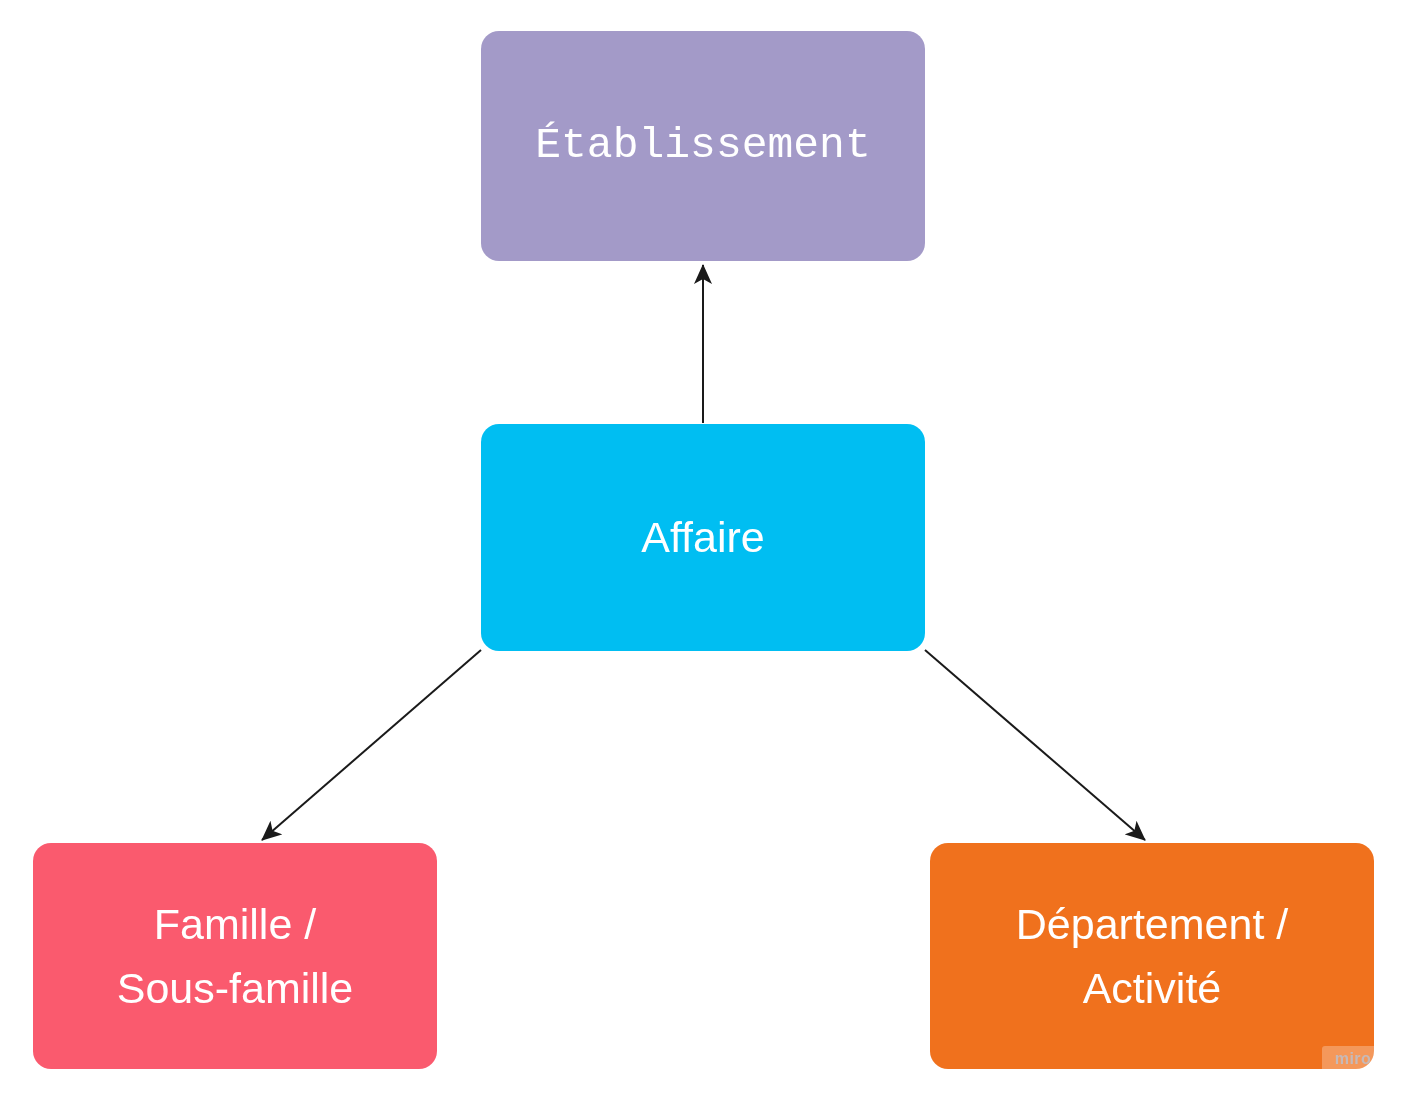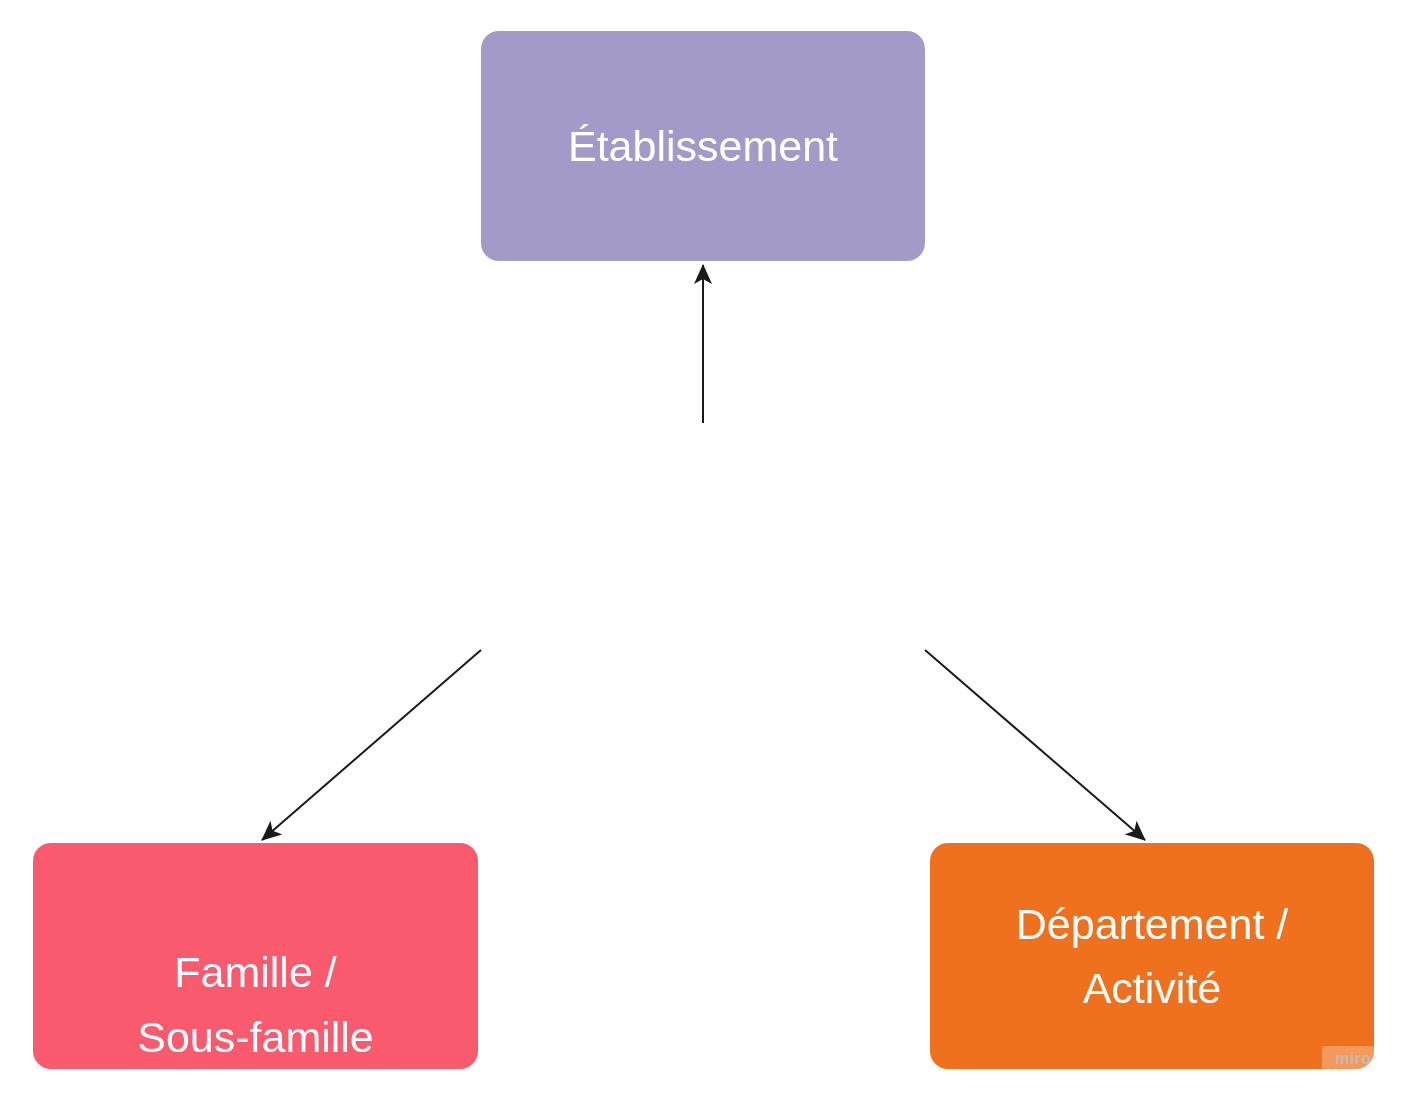--- a/index.html
+++ b/index.html
@@ -29,23 +29,23 @@
     display: flex;
     align-items: center;
     justify-content: center;
     text-align: center;
     color: #ffffff;
     font-size: 43px;
     line-height: 1.5;
     white-space: pre-line;
     cursor: default;
   }
-  .node-etablissement { left: 481px; top: 31px;  width: 444px; height: 230px; }
+  .node-etablissement { left: 481px; top: 31px;  width: 444px; height: 230px; font-family: Liberation Mono, monospace; }
   .node-affaire       { left: 481px; top: 424px; width: 444px; height: 227px; }
-  .node-famille       { left: 33px;  top: 843px; width: 445px; height: 226px; align-items: flex-end; }
+  .node-famille       { left: 33px;  top: 843px; width: 404px; height: 226px; }
   .node-departement   { left: 930px; top: 843px; width: 444px; height: 226px; }
 
   .watermark {
     position: absolute;
     left: 1322px;
     top: 1046px;
     width: 62px;
     height: 26px;
     background: rgba(255, 255, 255, 0.28);
     border-radius: 3px 0 0 3px;
@@ -72,20 +72,23 @@
     </defs>
     <line x1="703" y1="423" x2="703" y2="265" stroke="#1a1a1a" stroke-width="2" marker-end="url(#arrowhead)"></line>
     <line x1="481" y1="650" x2="262" y2="840" stroke="#1a1a1a" stroke-width="2" marker-end="url(#arrowhead)"></line>
     <line x1="925" y1="650" x2="1145" y2="840" stroke="#1a1a1a" stroke-width="2" marker-end="url(#arrowhead)"></line>
   </svg>
 
   <div class="node node-etablissement" style="background: rgb(163, 154, 200);">
     <span>Établissement</span>
   </div>
 
+  <div class="node node-affaire" style="background: rgb(0, 190, 242);">
+    <span>Affaire</span>
+  </div>
 
   <div class="node node-famille" style="background: rgb(250, 90, 110);">
     <span>Famille /
 Sous-famille</span>
   </div>
 
   <div class="node node-departement" style="background: rgb(240, 113, 29);">
     <span>Département /
 Activité</span>
   </div>

